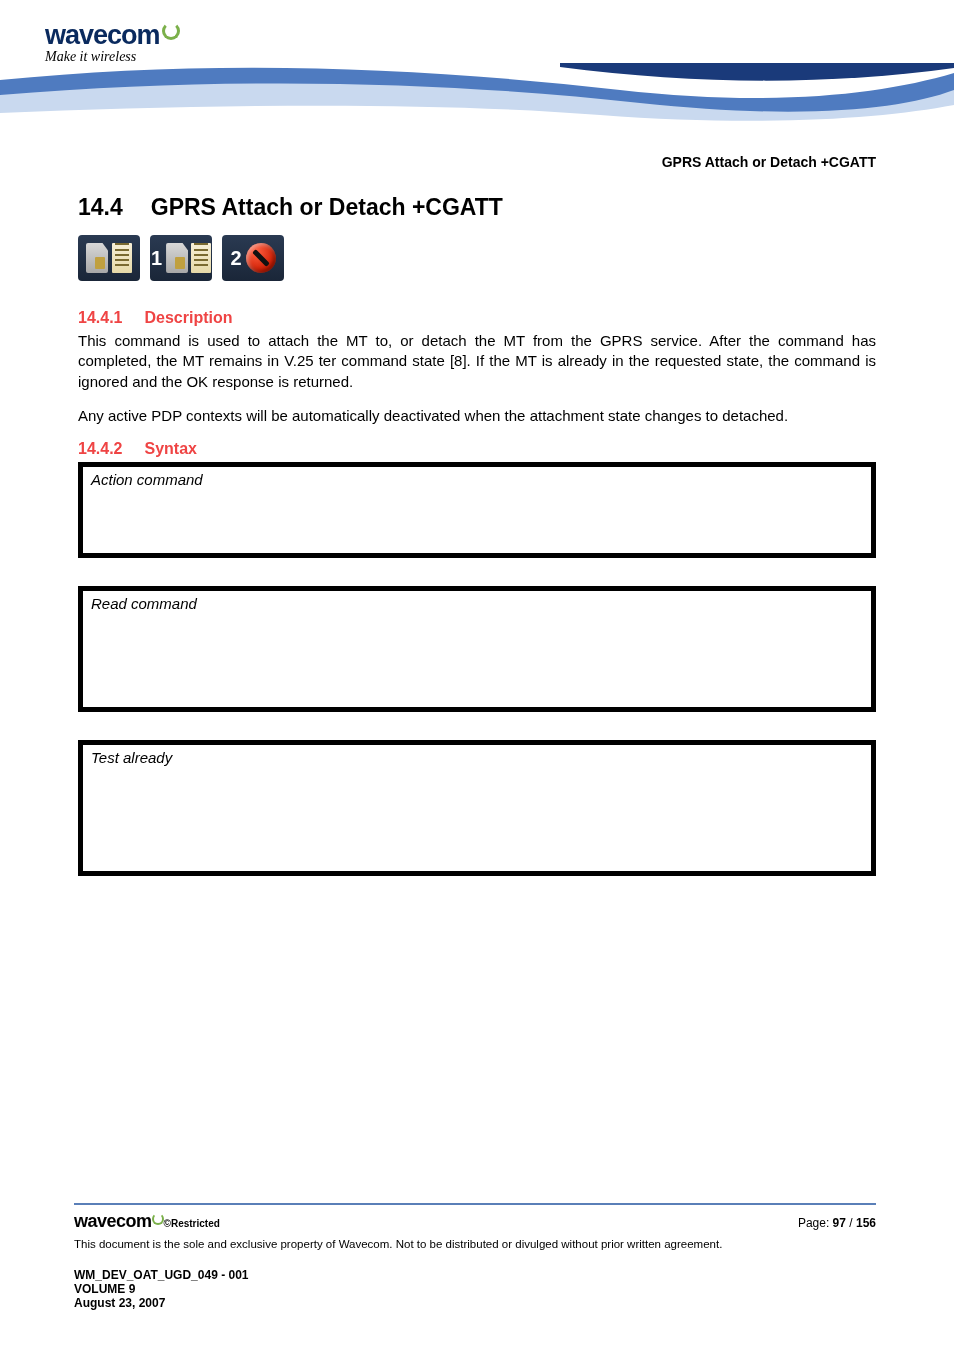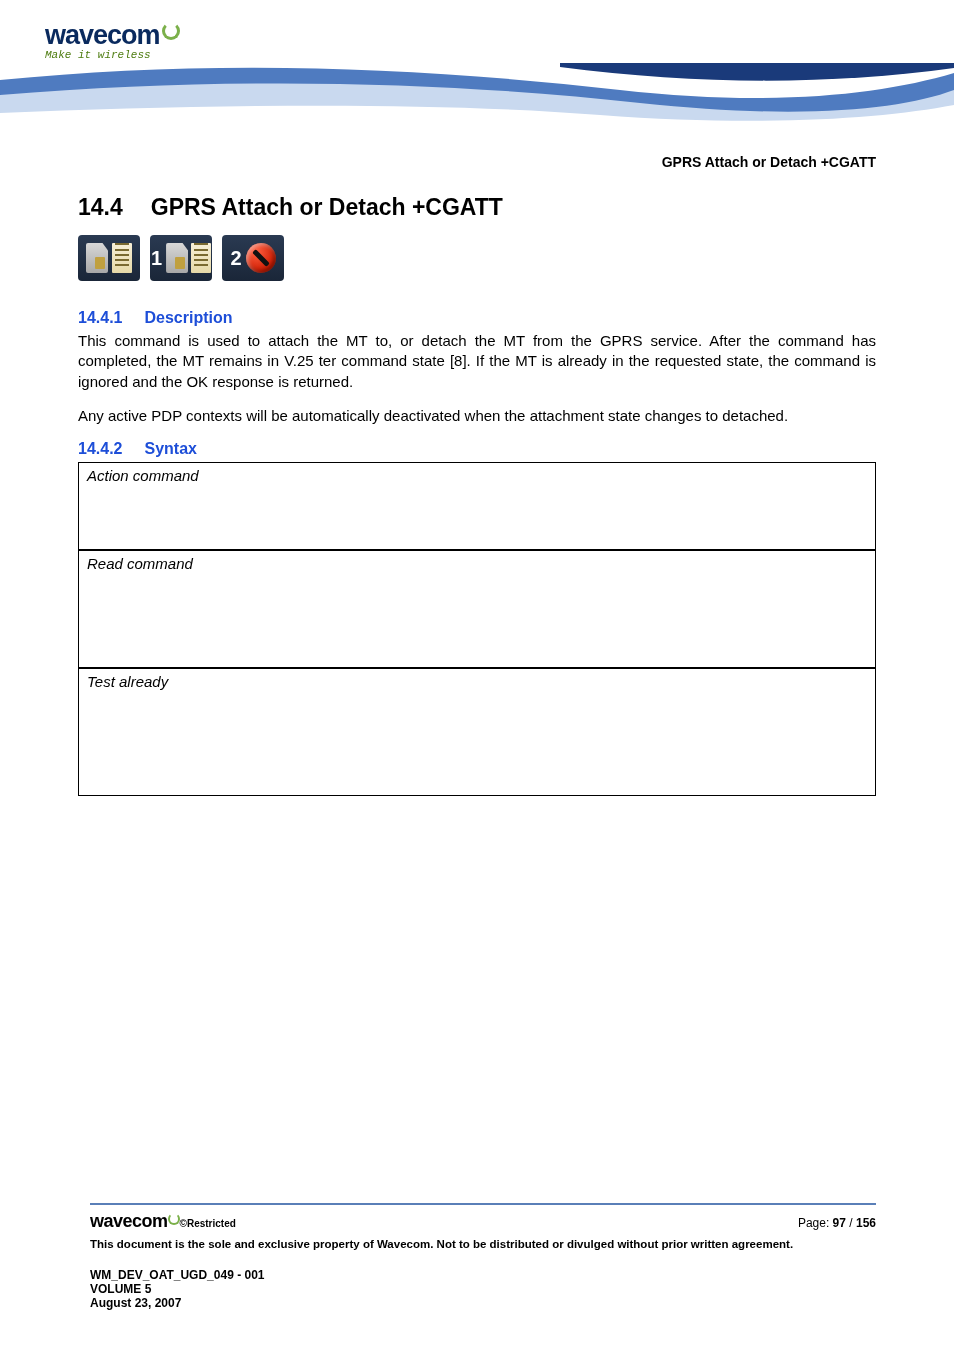--- a/index.html
+++ b/index.html
@@ -33,24 +33,24 @@
     display: inline-block;
     width: 18px; height: 18px;
     border: 3px solid #7bb04a;
     border-radius: 50%;
     border-top-color: transparent;
     vertical-align: top;
     margin-left: 2px;
     margin-top: 2px;
   }
   .logo-sub {
-    font-family: Liberation Mono, monospace;
+    font-family: Liberation Serif, serif;
     font-style: italic;
-    font-size: 11px;
-    color: #4d7c0f;
+    font-size: 14px;
+    color: #000000;
     margin-top: -2px;
   }
   .swoosh {
     position: absolute;
     left: 0; right: 0;
     top: 55px;
     height: 70px;
     overflow: hidden;
   }
   .swoosh svg { width: 100%; height: 100%; }
@@ -146,45 +146,46 @@
     left:50%; top:50%;
     width:20px; height:5px;
     background:#111;
     transform: translate(-50%,-50%) rotate(45deg);
     border-radius:2px;
   }
   .sub-h {
     font-family: Arial, sans-serif;
     font-weight: 900;
     font-size: 16px;
-    color: #1d4ed8;
+    color: #ef4444;
     margin-bottom: 4px;
   }
   .sub-h .snum { display: inline-block; margin-right: 22px; }
   .body-text {
     font-family: Verdana, sans-serif;
     font-size: 15px;
     line-height: 1.35;
     text-align: justify;
     margin-bottom: 14px;
   }
   .syntax-box {
-    border: 1px solid #000000;
+    border: 5px solid #000000;
     padding: 4px 20px 64px 8px;
+    margin-bottom: 28px;
   }
   .syntax-box .label {
     font-family: Verdana, sans-serif;
     font-style: italic;
     font-size: 15px;
   }
   .read-box { padding-bottom: 94px; }
   .test-box { padding-bottom: 104px; }
   .footer {
     position: absolute;
-    left: 90px; right: 78px;
+    left: 74px; right: 78px;
     bottom: 40px;
   }
   .hr-blue {
     height: 2px;
     background: #5a7fb8;
     margin-bottom: 6px;
   }
   .f-row1 {
     display: flex;
     justify-content: space-between;
@@ -206,21 +207,21 @@
     border-radius:50%;
     border-top-color:transparent;
     vertical-align:top;
     margin-top:2px;
   }
   .f-rest { font-weight: bold; font-size: 10px; }
   .f-page { font-size: 12px; }
   .f-page b { font-weight: 700; font-family: Arial, sans-serif; }
   .f-disc {
     font-family: Verdana, sans-serif;
-    font-weight: bold;
+    font-weight: normal;
     font-size: 11.5px;
     text-align: justify;
     margin-bottom: 18px;
   }
   .f-row2 {
     display: flex;
     justify-content: center;
     font-family: Verdana, sans-serif;
     font-weight: bold;
     font-size: 12px;
@@ -302,16 +303,16 @@
     <span>
       <span class="f-logo"><span>wavecom</span><span class="swirl-sm"></span></span><span class="f-rest">©Restricted</span>
     </span>
     <span class="f-page">
       <span>Page: </span><b>97</b><span> / </span><b>156</b>
     </span>
   </div>
   <div class="f-disc">This document is the sole and exclusive property of Wavecom. Not to be distributed or divulged without prior written agreement.</div>
   <div class="f-row2">
     <span>WM_DEV_OAT_UGD_049 - 001</span>
-    <span>VOLUME 5</span>
+    <span>VOLUME 9</span>
     <span>August 23, 2007</span>
   </div>
 </div>
 
 </body></html>

